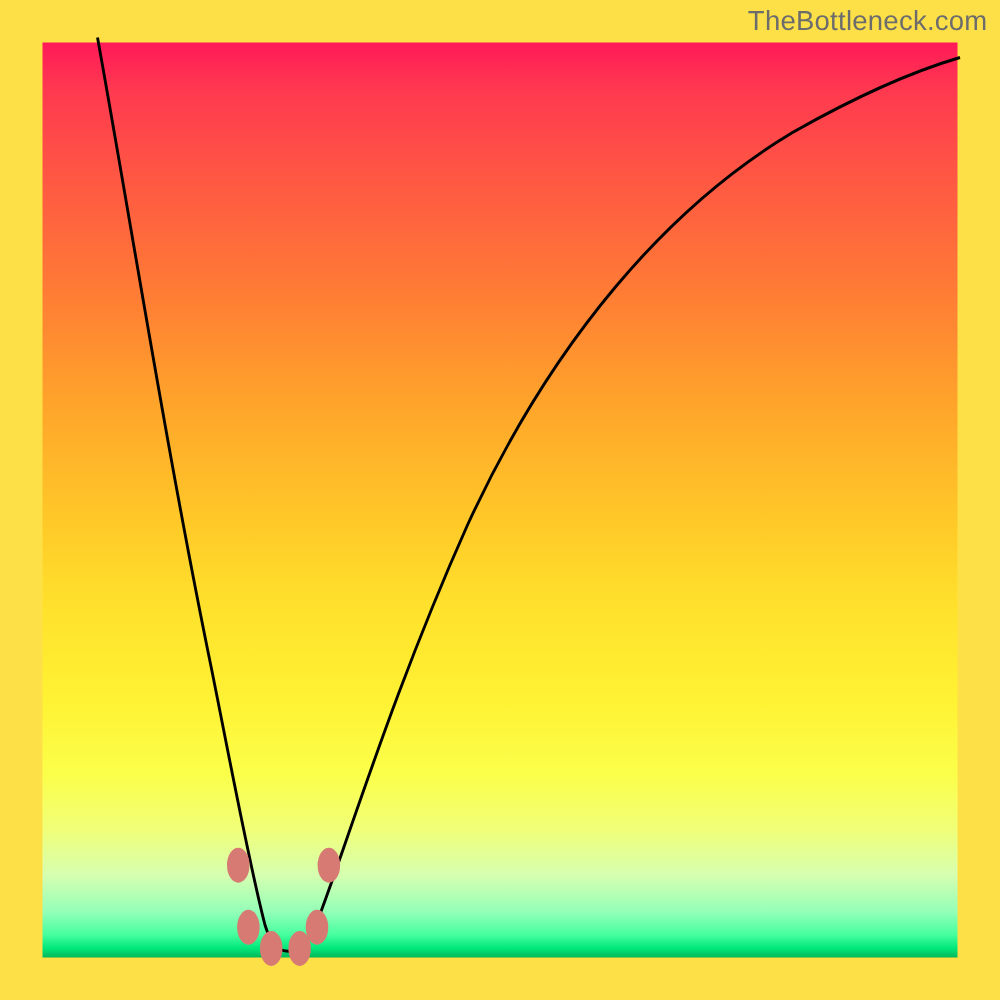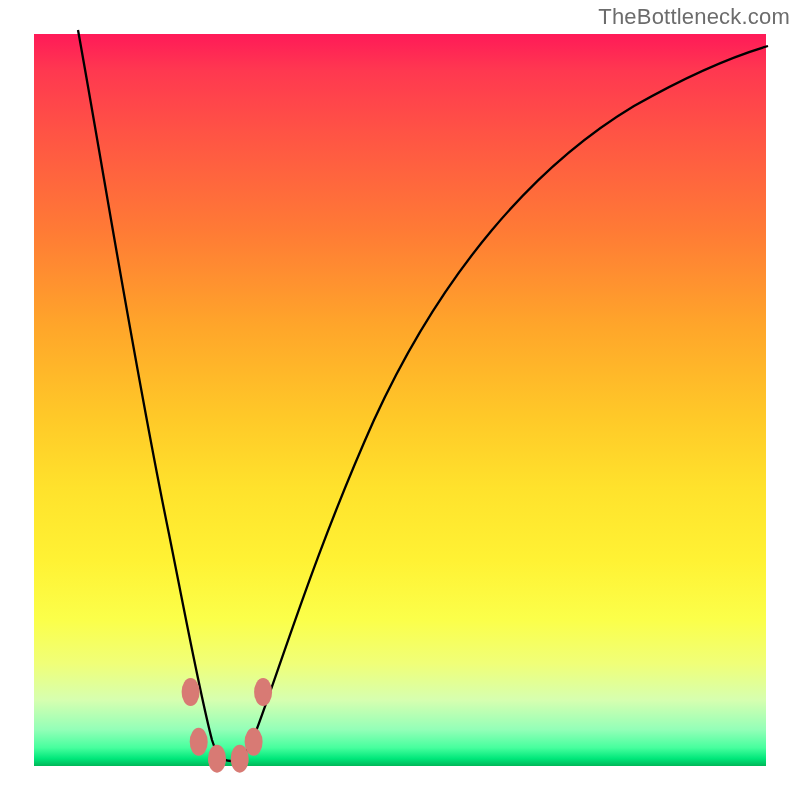--- a/index.html
+++ b/index.html
@@ -10,21 +10,21 @@
     overflow: hidden;
     background: #000;
     font-family: Arial, Helvetica, sans-serif;
   }
   .frame {
     position: absolute;
     left: 0;
     top: 0;
     width: 800px;
     height: 800px;
-    background: #ffffff;
+    background: #fde047;
   }
   .plot-area {
     position: absolute;
     left: 34px;
     top: 34px;
     width: 732px;
     height: 732px;
     
     background: linear-gradient(
       to bottom,

